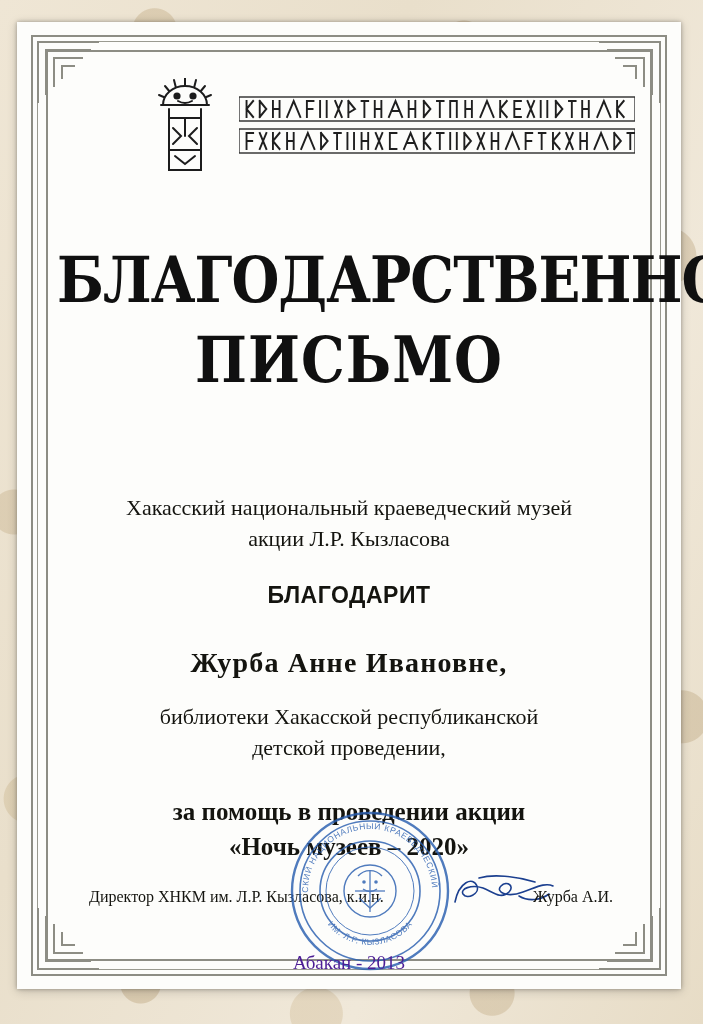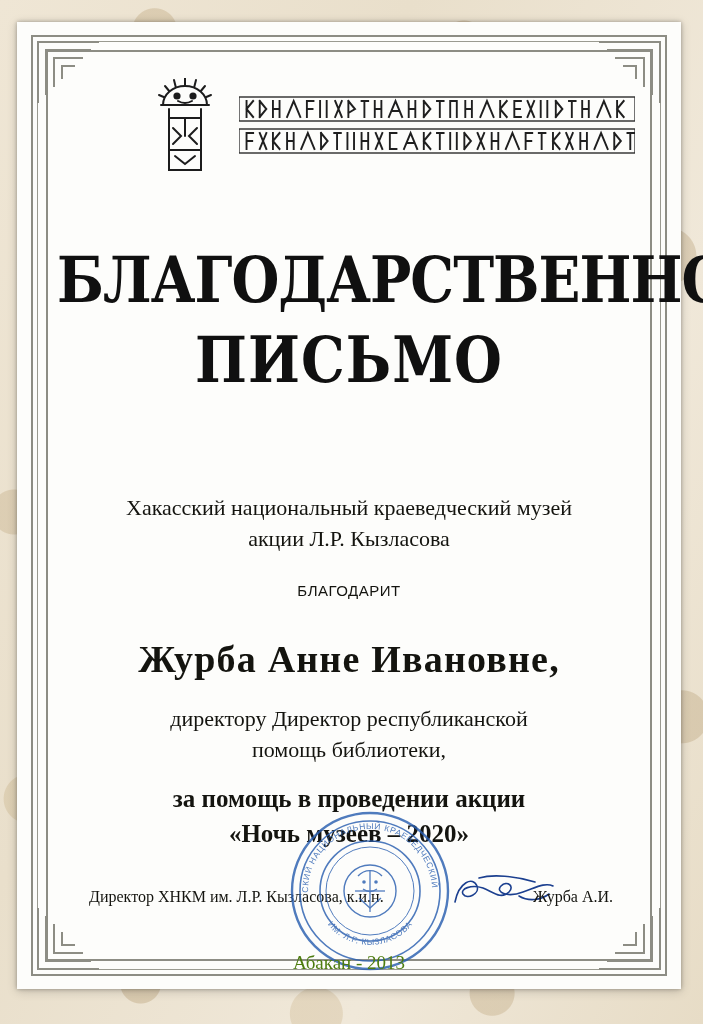--- a/index.html
+++ b/index.html
@@ -158,41 +158,41 @@
     top: 470px;
     text-align: center;
     color: #14140f;
   }
   .line-museum {
     font-size: 22px;
     line-height: 31px;
   }
   .line-thanks {
     font-family: "Liberation Sans", sans-serif;
-    font-weight: normal;
-    font-size: 15px;
+    font-weight: bold;
+    font-size: 23px;
     letter-spacing: 0.5px;
     margin-top: 28px;
   }
   .line-name {
     font-weight: bold;
-    font-size: 38px;
+    font-size: 28px;
     letter-spacing: 1.2px;
     margin-top: 38px;
   }
   .line-role {
     font-size: 22px;
     line-height: 31px;
     margin-top: 22px;
   }
   .line-reason {
     font-weight: bold;
     font-size: 25px;
     line-height: 35px;
-    margin-top: 16px;
+    margin-top: 31px;
   }
 
   
   #sign-row {
     position: absolute;
     left: 60px;
     right: 60px;
     top: 862px;
     height: 28px;
     font-size: 16px;
@@ -230,21 +230,21 @@
   }
 
   
   #footer {
     position: absolute;
     left: 0;
     right: 0;
     top: 930px;
     text-align: center;
     font-size: 19px;
-    color: #4d7c0f;
+    color: #4c1d95;
   }
 </style>
 </head>
 <body>
 
 <div id="backdrop"></div>
 
 <div id="sheet">
 
   <div id="frame-outer"></div>
@@ -398,22 +398,22 @@
   <div id="title-block">
     <div id="title-line1">БЛАГОДАРСТВЕННОЕ</div>
     <div id="title-line2">ПИСЬМО</div>
   </div>
 
   <div id="body-block">
     <div class="line-museum">Хакасский национальный краеведческий музей</div>
     <div class="line-museum">акции Л.Р. Кызласова</div>
     <div class="line-thanks">БЛАГОДАРИТ</div>
     <div class="line-name">Журба Анне Ивановне,</div>
-    <div class="line-role">директору Директор республиканской</div>
-    <div class="line-role" style="margin-top:0">помощь библиотеки,</div>
+    <div class="line-role">библиотеки Хакасской республиканской</div>
+    <div class="line-role" style="margin-top:0">детской проведении,</div>
     <div class="line-reason">за помощь в проведении акции</div>
     <div class="line-reason" style="margin-top:0">«Ночь музеев – 2020»</div>
   </div>
 
   <div id="sign-row">
     <div id="sign-title">Директор ХНКМ им. Л.Р. Кызласова, к.и.н.</div>
     <div id="signature-scribble">
       <svg viewBox="0 0 110 40" width="110" height="40" aria-hidden="true">
         <g fill="none" stroke="#1b3f8f" stroke-width="1.6" stroke-linecap="round">
           <path d="M6 30 C10 10, 24 4, 28 14 C31 22, 18 28, 14 22 C11 17, 22 12, 34 16 C44 20, 52 28, 60 20 C66 14, 58 8, 52 14 C46 20, 58 26, 74 20 C86 16, 96 10, 104 14"></path>

